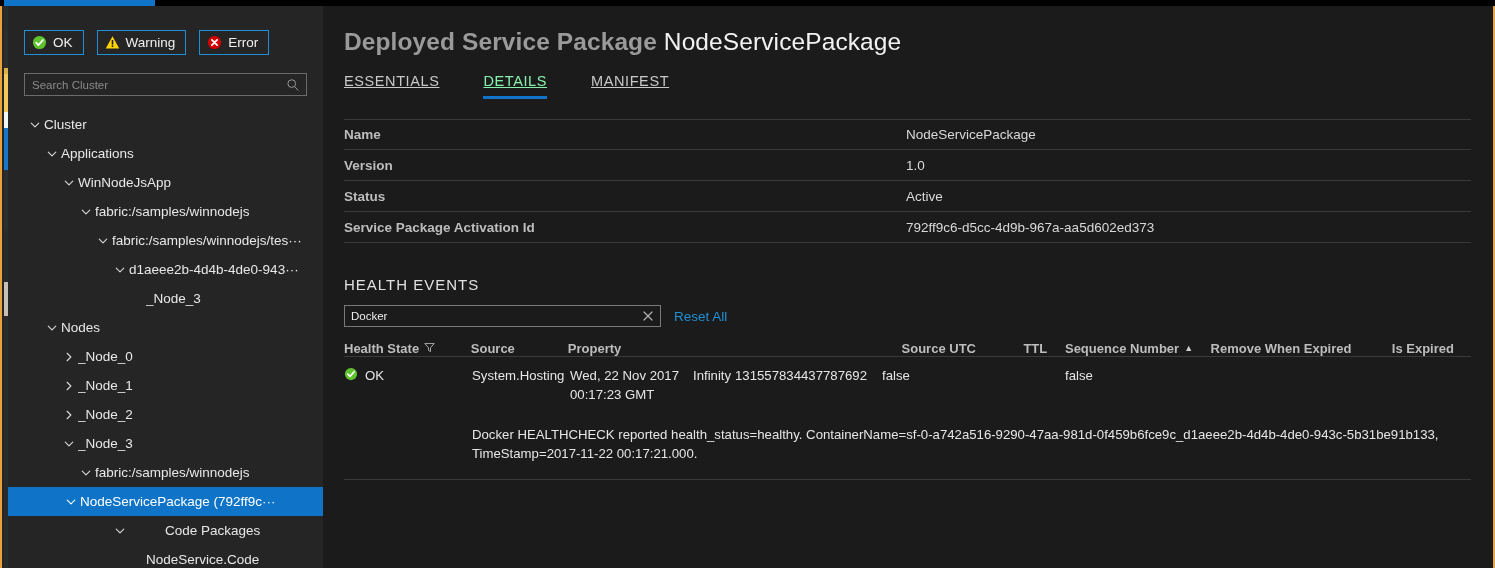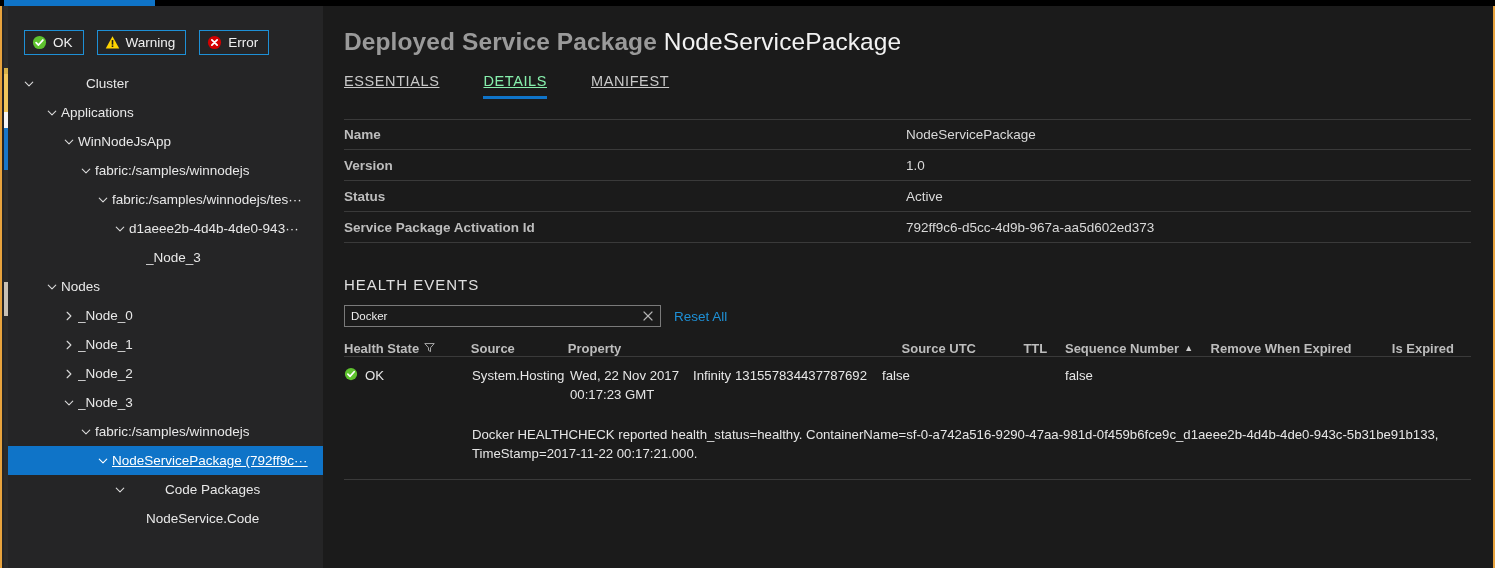--- a/index.html
+++ b/index.html
@@ -292,23 +292,32 @@
         <span class="ico">
           <svg viewBox="0 0 16 16" width="15" height="15">
             <circle cx="8" cy="8" r="7" fill="#d40000"></circle>
             <path d="M5.2 5.2 L10.8 10.8 M10.8 5.2 L5.2 10.8" stroke="#ffffff" stroke-width="1.9" stroke-linecap="round"></path>
           </svg>
         </span>
         <span class="lbl">Error</span>
       </div>
     </div>
 
+    <div class="search-wrap">
+      <input type="text" placeholder="Search Cluster" style="">
+      <span class="search-mag">
+        <svg viewBox="0 0 16 16" width="14" height="14">
+          <circle cx="6.6" cy="6.4" r="4.4" stroke="#9a9a9a" stroke-width="1.1" fill="none"></circle>
+          <line x1="9.9" y1="9.8" x2="14" y2="14.4" stroke="#9a9a9a" stroke-width="1.1"></line>
+        </svg>
+      </span>
+    </div>
 
     <div class="tree">
-        <div class="tree-item" style="padding-left: 12px; gap: 48px;">
+        <div class="tree-item" style="padding-left: 18px;">
           <span class="tree-caret">
             <svg viewBox="0 0 16 16" width="12" height="12">
               <path d="M3 5.5 L8 10.5 L13 5.5" fill="none" stroke="currentColor" stroke-width="1.5" stroke-linecap="round" stroke-linejoin="round"></path>
             </svg>
           </span>
           <span class="tree-label">Cluster</span>
         </div>
         <div class="tree-item" style="padding-left: 35px;">
           <span class="tree-caret">
             <svg viewBox="0 0 16 16" width="12" height="12">
@@ -394,21 +403,21 @@
           <span class="tree-label">_Node_3</span>
         </div>
         <div class="tree-item" style="padding-left: 69px;">
           <span class="tree-caret">
             <svg viewBox="0 0 16 16" width="12" height="12">
               <path d="M3 5.5 L8 10.5 L13 5.5" fill="none" stroke="currentColor" stroke-width="1.5" stroke-linecap="round" stroke-linejoin="round"></path>
             </svg>
           </span>
           <span class="tree-label">fabric:/samples/winnodejs</span>
         </div>
-        <div class="tree-item selected" style="padding-left: 86px; text-decoration: underline;">
+        <div class="tree-item selected" style="padding-left: 54px;">
           <span class="tree-caret">
             <svg viewBox="0 0 16 16" width="12" height="12">
               <path d="M3 5.5 L8 10.5 L13 5.5" fill="none" stroke="currentColor" stroke-width="1.5" stroke-linecap="round" stroke-linejoin="round"></path>
             </svg>
           </span>
           <span class="tree-label">NodeServicePackage (792ff9c···</span>
         </div>
         <div class="tree-item" style="padding-left: 103px; gap: 36px;">
           <span class="tree-caret">
             <svg viewBox="0 0 16 16" width="12" height="12">

